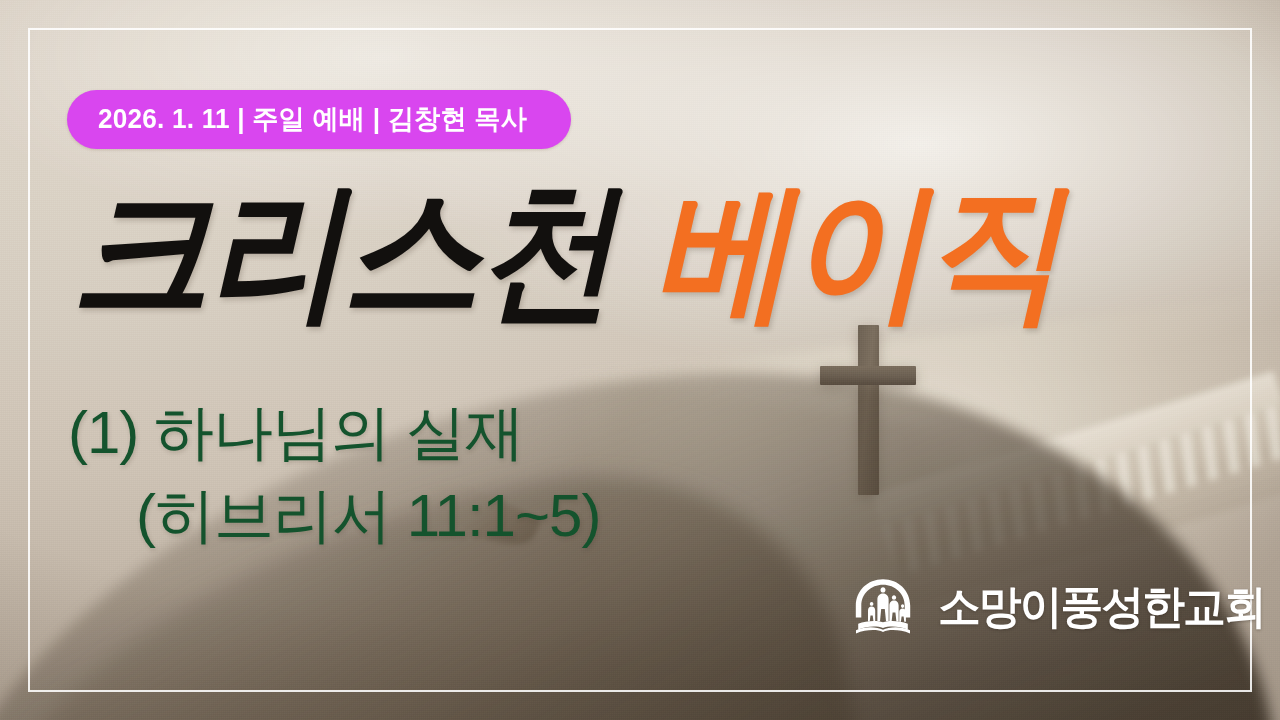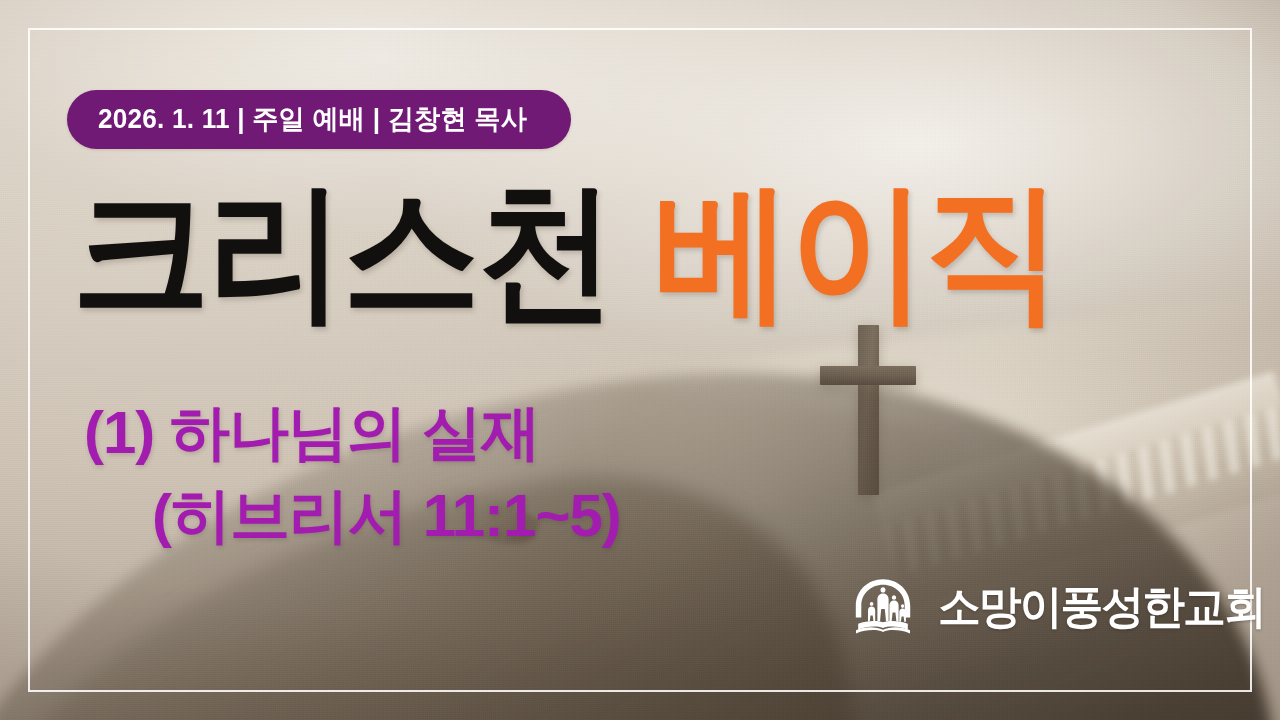--- a/index.html
+++ b/index.html
@@ -139,59 +139,60 @@
 
   
   .content{ position:absolute; inset:0; }
 
   .badge{
     position:absolute;
     left:67px; top:90px;
     height:59px;
     display:flex; align-items:center;
     padding:17px 31px;
-    background:#701a75;
+    background:#d946ef;
     border-radius:999px;
     box-shadow:0 1px 3px rgba(90,60,30,.18);
   }
   .badge-text{
     color:#ffffff;
     font-size:27px;
     font-weight:700;
     letter-spacing:.2px;
     white-space:nowrap;
     line-height:1;
     transform:scaleX(.97);
     transform-origin:left center;
   }
 
   .title{
     position:absolute;
     left:72px; top:176px;
     display:flex; align-items:baseline;
     white-space:nowrap;
     line-height:1;
+    font-style:italic;
   }
   .title span{
     font-size:150px;
     font-weight:800;
     letter-spacing:-3px;
     transform:scaleX(.92);
     transform-origin:left bottom;
     text-shadow:2px 3px 5px rgba(70,56,42,.22);
   }
   .title .t-dark{ color:#12100e; }
   .title .t-accent{ color:#f36f21; margin-left:-6px; }
 
   .subtitle{
     position:absolute;
-    left:84px; top:392px;
-    color:#a21caf;
+    left:68px; top:392px;
+    color:#14532d;
     font-size:60px;
-    font-weight:700;
+    font-weight:400;
     line-height:1.38;
     letter-spacing:-1px;
     text-shadow:1px 2px 4px rgba(70,56,42,.2);
     white-space:nowrap;
   }
   .subtitle .line-2{ display:block; padding-left:68px; }
 
   
   .logo{
     position:absolute;

